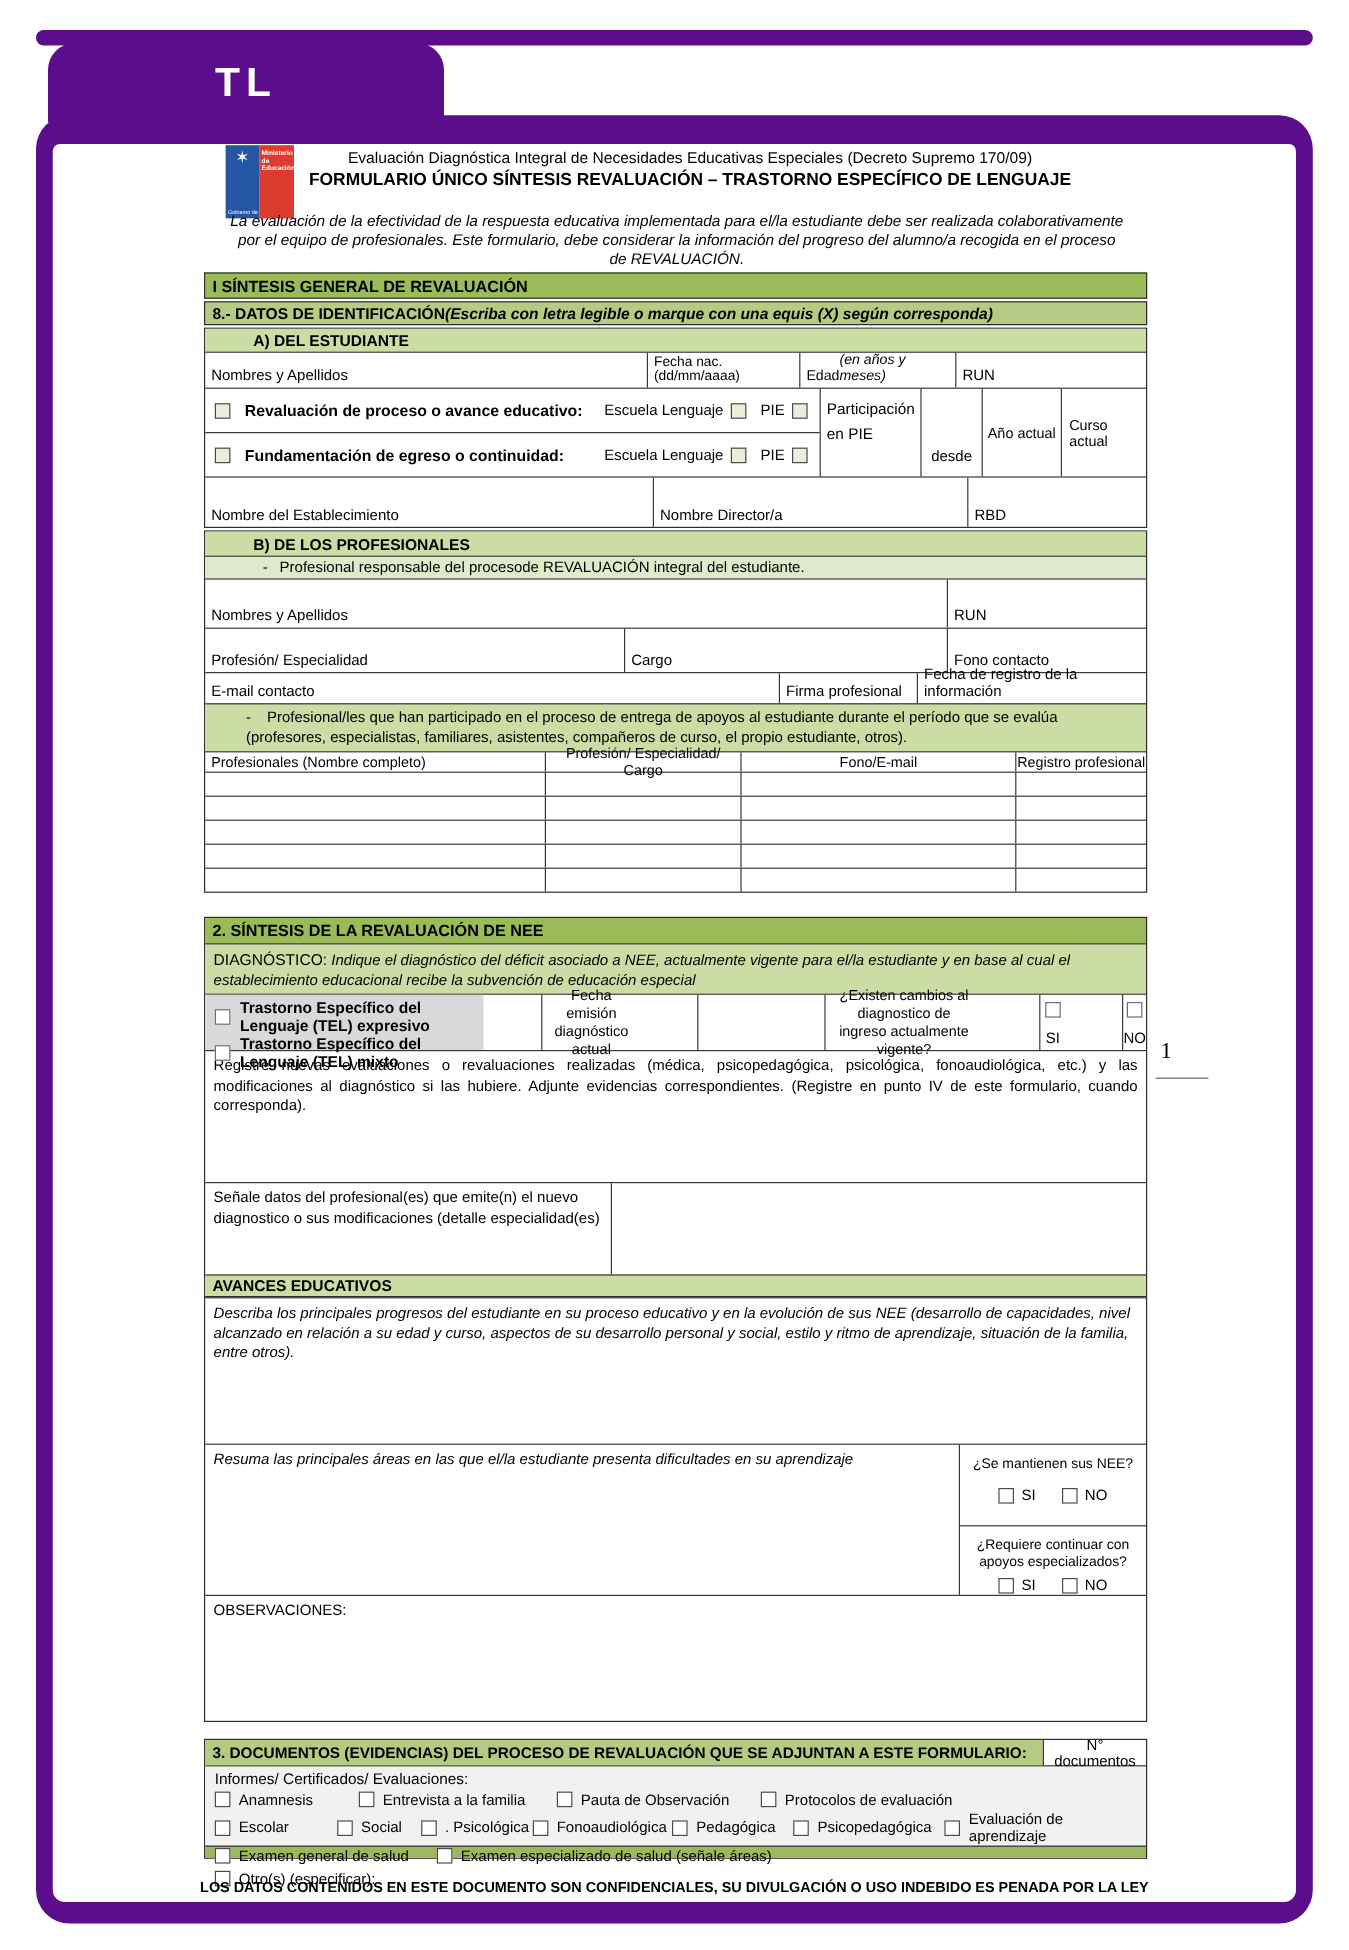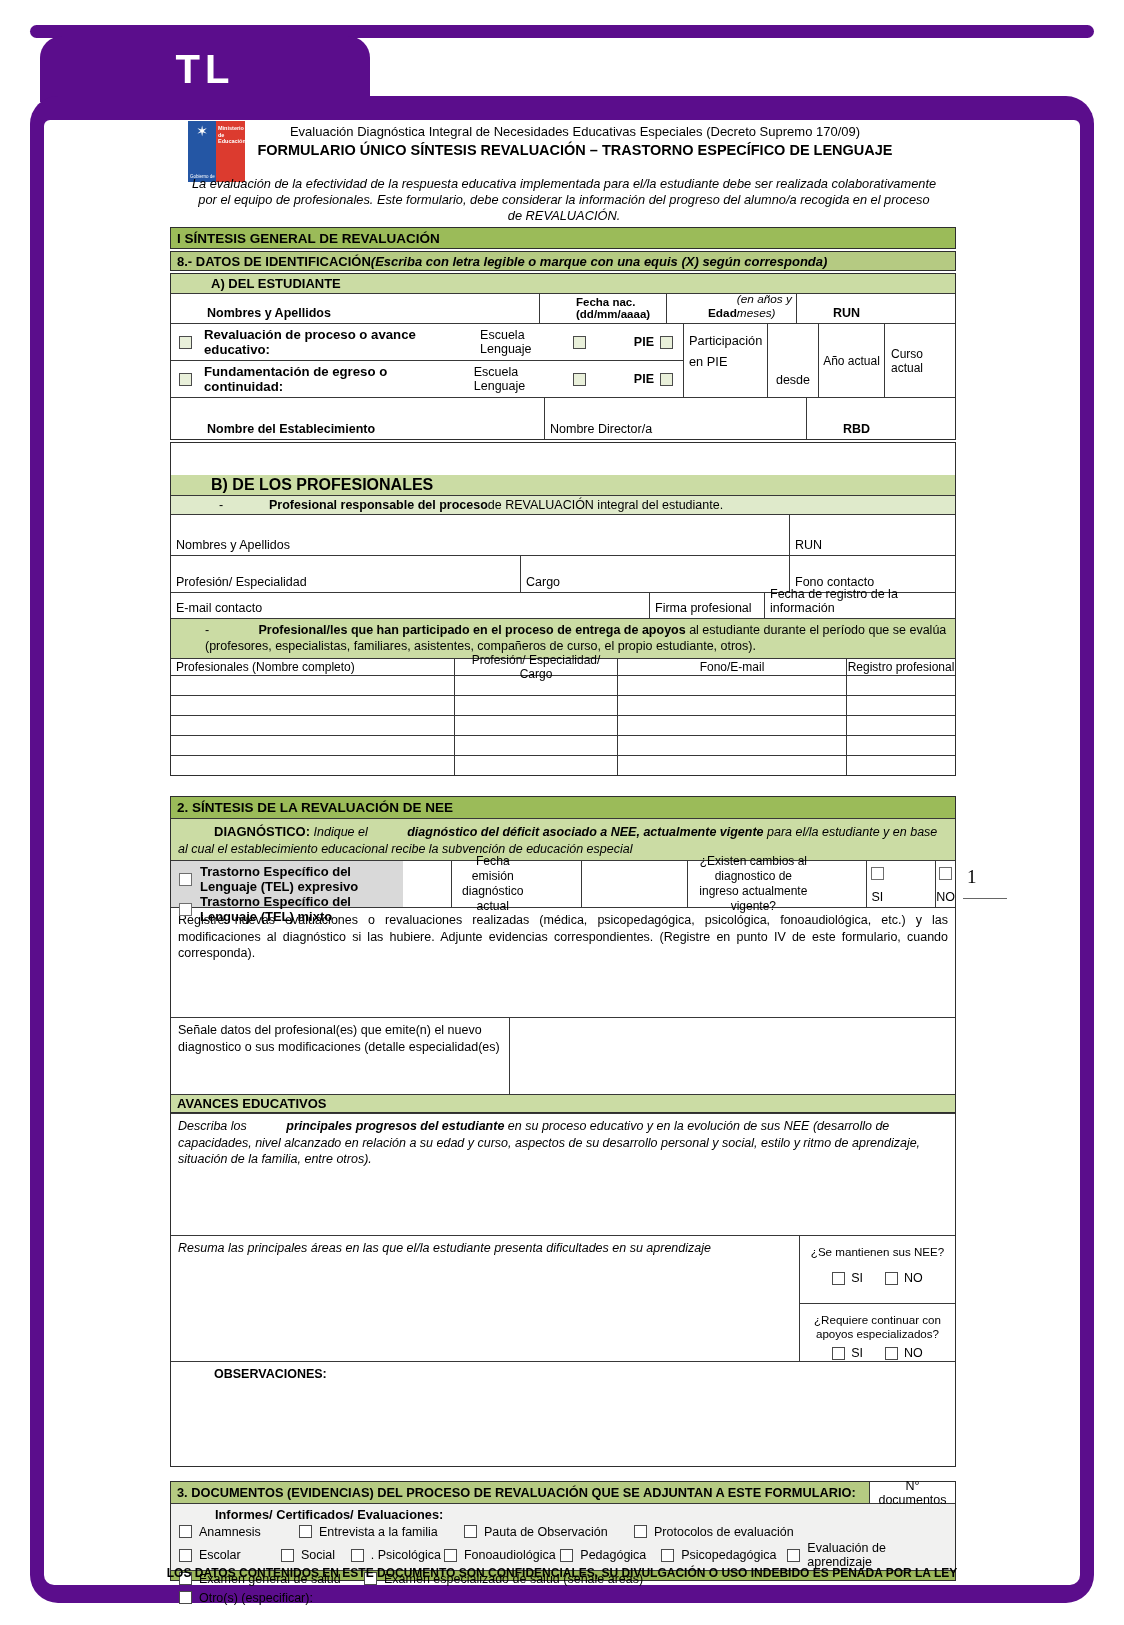--- a/index.html
+++ b/index.html
@@ -3,21 +3,21 @@
 <meta charset="utf-8">
 <style>
   * { margin:0; padding:0; box-sizing:border-box; }
   html,body { background:#ffffff; }
   body { font-family:"Liberation Sans", sans-serif; color:#000; }
   #page { position:relative; width:1124px; height:1625px; background:#fff; overflow:hidden; }
 
   
   .top-strip { position:absolute; left:30px; top:25px; width:1064px; height:13px; background:var(--purple); border-radius:7px; }
   .tab { position:absolute; left:40px; top:36px; width:330px; height:66px; background:var(--purple); border-radius:22px 22px 0 0; display:flex; align-items:center; justify-content:center; }
-  .tab .tl { color:#fff; font-size:40px; font-weight:bold; letter-spacing:5px; line-height:1; }
+  .tab .tl { color:#fff; font-size:34px; font-weight:bold; letter-spacing:5px; line-height:1; }
   .frame { position:absolute; left:30px; top:96px; width:1064px; height:1507px; background:var(--purple); border-radius:28px; }
   .frame-inner { position:absolute; left:14px; right:14px; top:24px; bottom:18px; background:#fff; border-radius:6px 6px 10px 10px; }
 
   
   .logo { position:absolute; left:188px; top:121px; width:57px; height:61px; display:flex; }
   .logo-blue { width:28px; background:var(--logoblue); position:relative; }
   .logo-red  { width:29px; background:var(--logored); position:relative; }
   .logo-emblem { position:absolute; top:3px; left:0; right:0; text-align:center; color:#fff; font-size:14px; line-height:1; }
   .logo-gob { position:absolute; bottom:2px; left:2px; right:-20px; color:#fff; font-size:4.5px; line-height:1.1; }
   .logo-min { position:absolute; top:4px; left:2px; right:1px; color:#fff; font-size:5.5px; font-weight:bold; line-height:1.2; }
@@ -35,21 +35,21 @@
   .g3 { background:var(--g3); }
   .g4 { background:var(--g4); }
   .sect { border:1.8px solid #2e2e2e; }
   .row { display:flex; border-top:1.4px solid #383838; }
   .row.first { border-top:none; }
   .cell { border-left:1.4px solid #383838; position:relative; }
   .cell.first { border-left:none; }
   .lbl-b { display:flex; align-items:flex-end; padding:2px 4px 3px 5px; }
   .lbl-t { padding:3px 4px 2px 5px; }
   .ctr { display:flex; align-items:center; justify-content:center; text-align:center; }
-  .bold { font-weight:bold;padding-left:36px; }
+  .bold { font-weight:normal; }
   .it { font-style:italic; }
 
   .cb { display:inline-block; width:13px; height:13px; border:1.5px solid #4b4b4b; background:#fff; flex:none; }
   .cb.green { background:#e9f0da; }
   .cb.gray { border-color:#6e6e6e; }
 
   .opt-row { display:flex; align-items:center; padding:0 10px 0 8px; gap:12px; }
   .opt-row .grp { margin-left:auto; display:flex; align-items:center; gap:6px; }
   .opt-lbl { font-weight:bold; font-size:13.2px; }
 
@@ -157,21 +157,21 @@
         <div class="cell ctr" style="flex:1; font-size:12px; padding:0 6px; line-height:14px; justify-content:flex-start; text-align:left;">Curso actual</div>
       </div>
       <div class="row" style="height:42px;">
         <div class="cell first lbl-b bold" style="width:373px;">Nombre del Establecimiento</div>
         <div class="cell lbl-b" style="width:262px;">Nombre Director/a</div>
         <div class="cell lbl-b bold" style="flex:1;">RBD</div>
       </div>
     </div>
 
     <div class="sect" style="margin-top:2px;">
-      <div class="gh g3 row first" style="height:20px; border:none; padding-left:40px; font-size:16px;margin-top:32px;">B)    DE LOS PROFESIONALES</div>
+      <div class="gh g3 row first" style="height:20px; border:none; padding-left:40px; font-size:13px;">B)    DE LOS PROFESIONALES</div>
       <div class="row g4" style="height:19px; align-items:center; padding-left:48px;">
         <span class="dash">-</span>
         <span class="bold">Profesional responsable del proceso</span>
         <span> de REVALUACIÓN integral del estudiante.</span>
       </div>
       <div class="row" style="height:41px;">
         <div class="cell first lbl-b" style="width:618px;">Nombres y Apellidos</div>
         <div class="cell lbl-b" style="flex:1;">RUN</div>
       </div>
       <div class="row" style="height:37px;">

